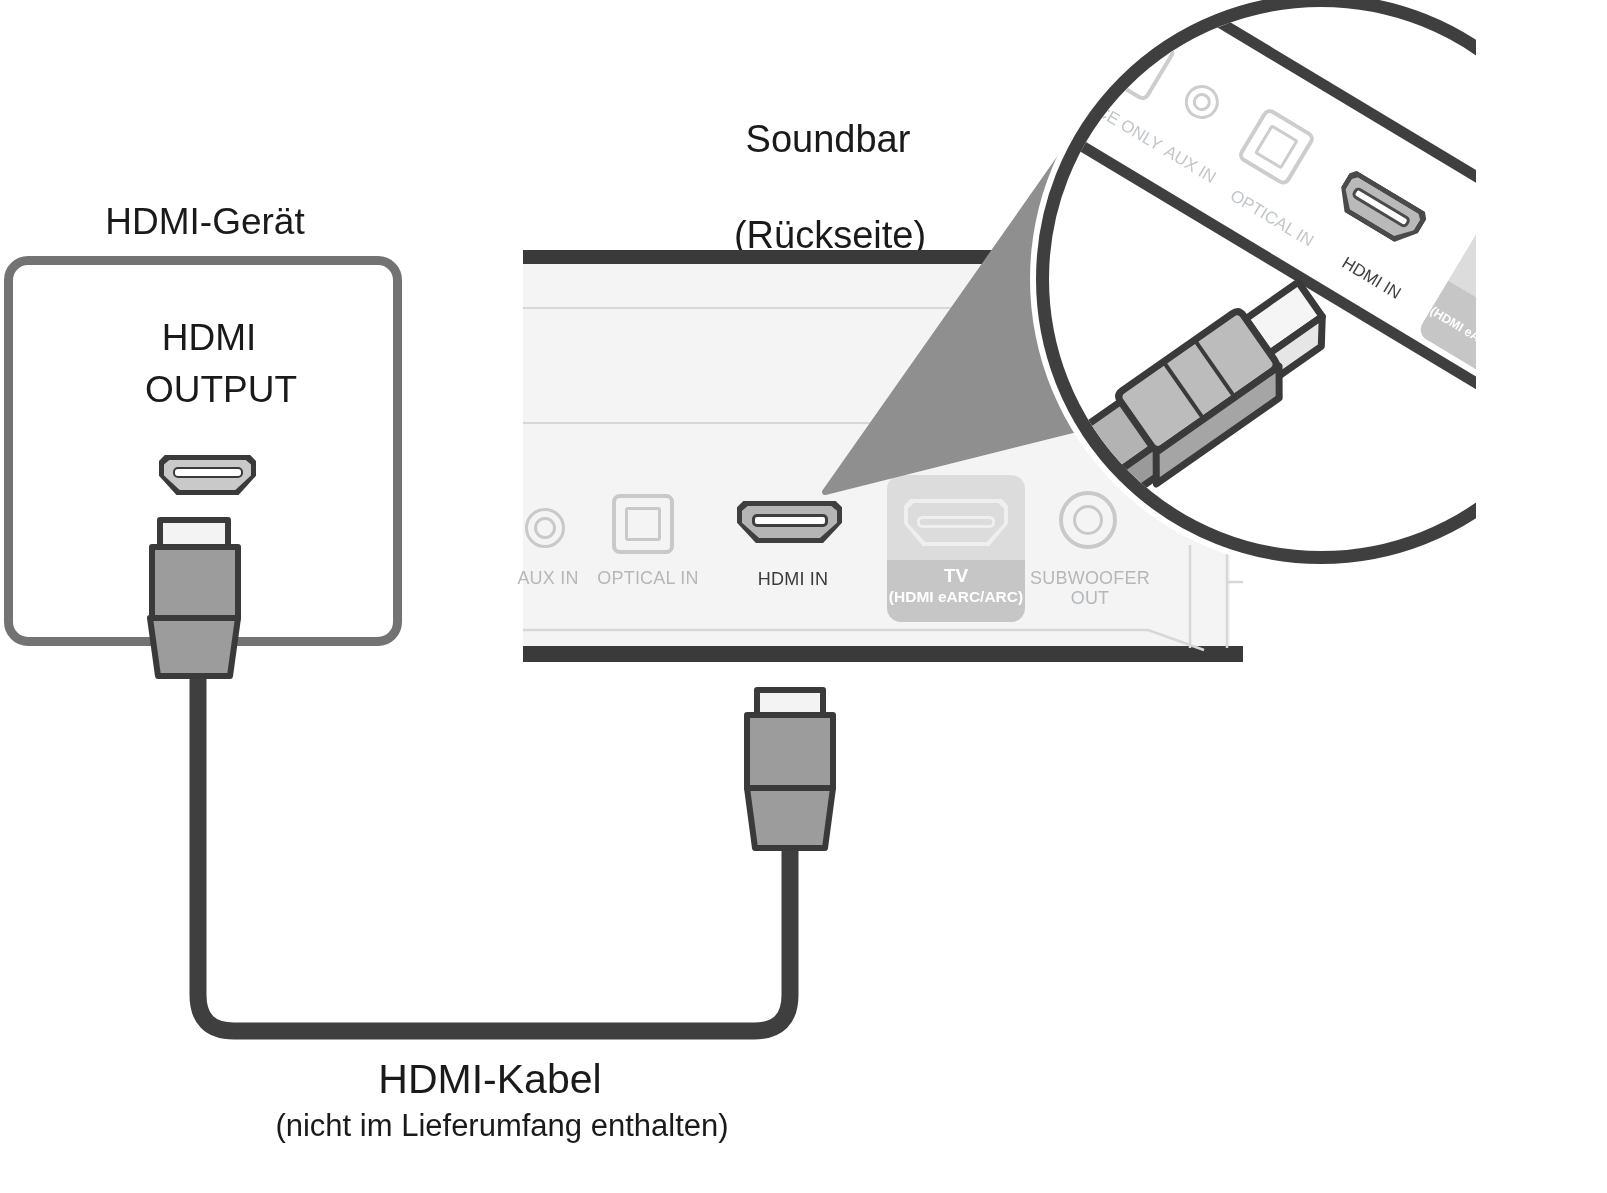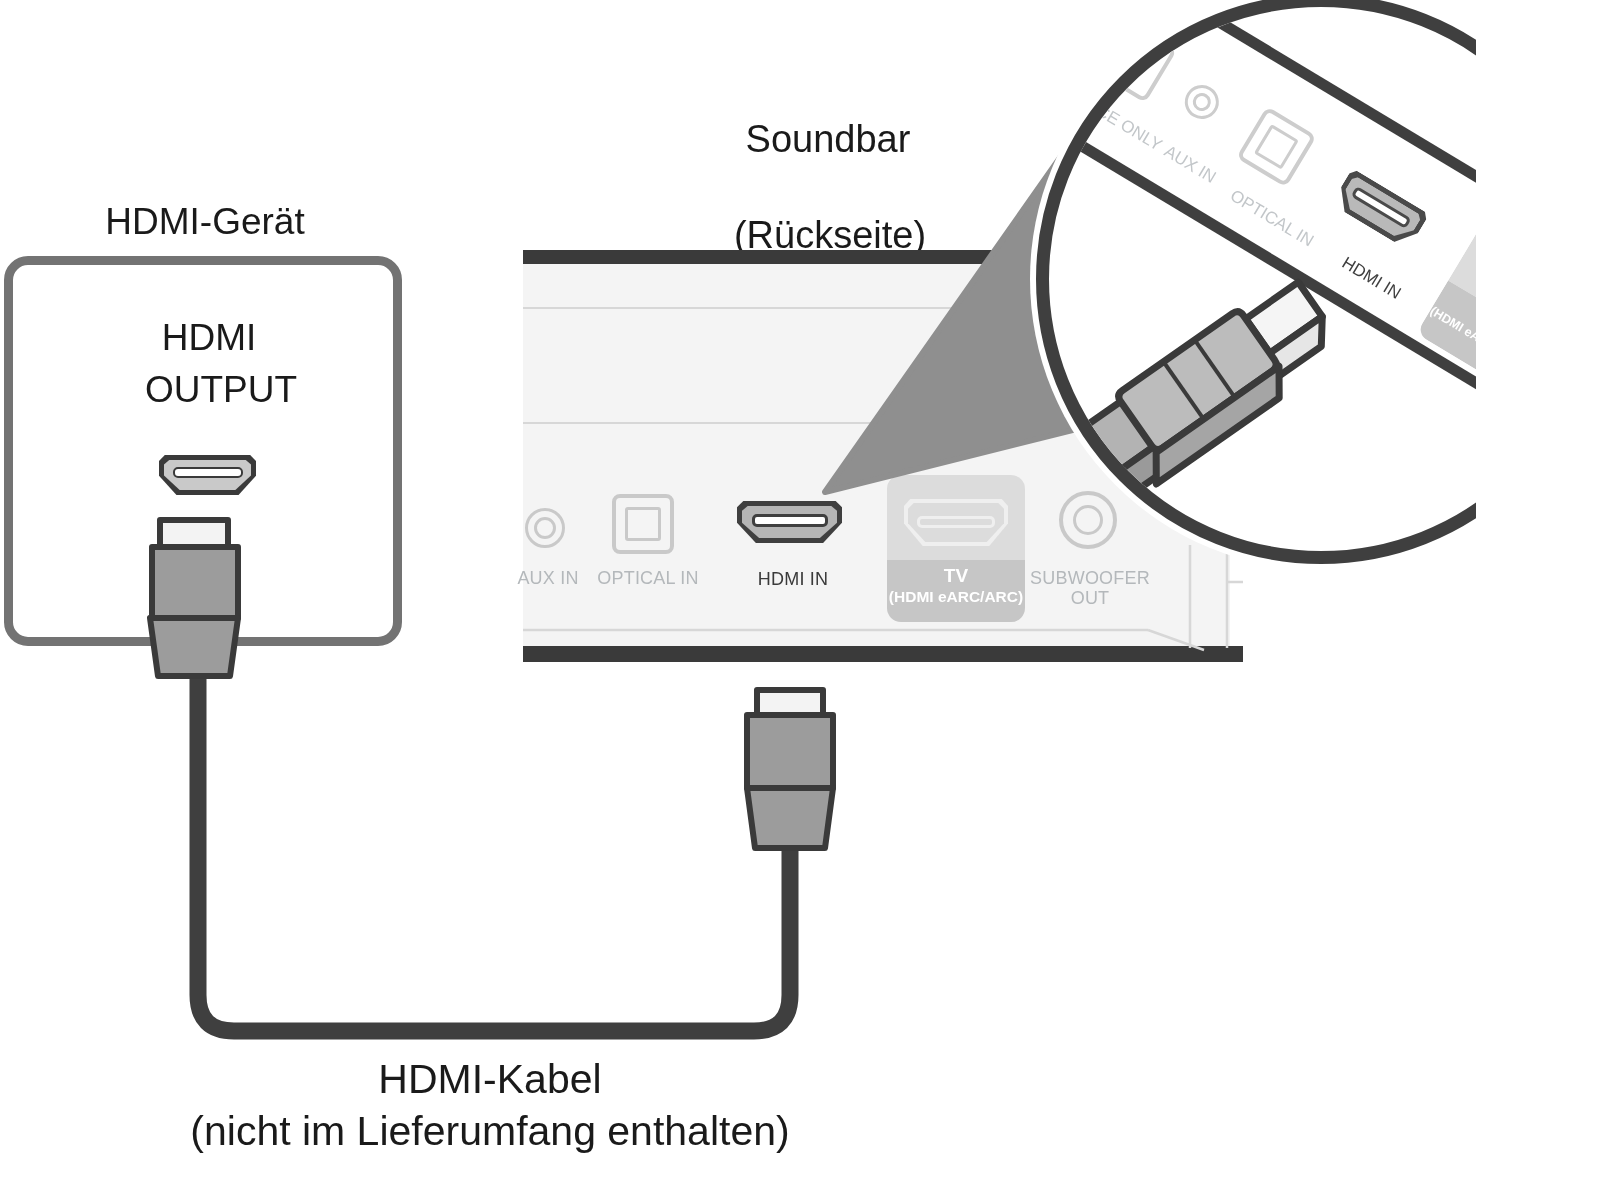--- a/index.html
+++ b/index.html
@@ -200,15 +200,15 @@
     </g>
 
     <g stroke="#3a3a3a" stroke-width="6" stroke-linejoin="round">
       <rect x="757" y="690" width="66" height="25" fill="#f3f3f3"></rect>
       <rect x="747" y="715" width="86" height="73" fill="#9c9c9c"></rect>
       <polygon points="747,788 833,788 825,848 755,848" fill="#9c9c9c"></polygon>
     </g>
   </svg>
 
   <div class="abs z1 big-label ctr" style="left:490px;top:1056px;font-size:41px;">HDMI-Kabel</div>
-  <div class="abs z1 big-label ctr" style="left:490px;top:1108px;font-size:41px;">(nicht im Lieferumfang enthalten)</div>
+  <div class="abs z1 big-label ctr" style="left:502px;top:1108px;font-size:31px;">(nicht im Lieferumfang enthalten)</div>
 
 </div>
 
 </body></html>

